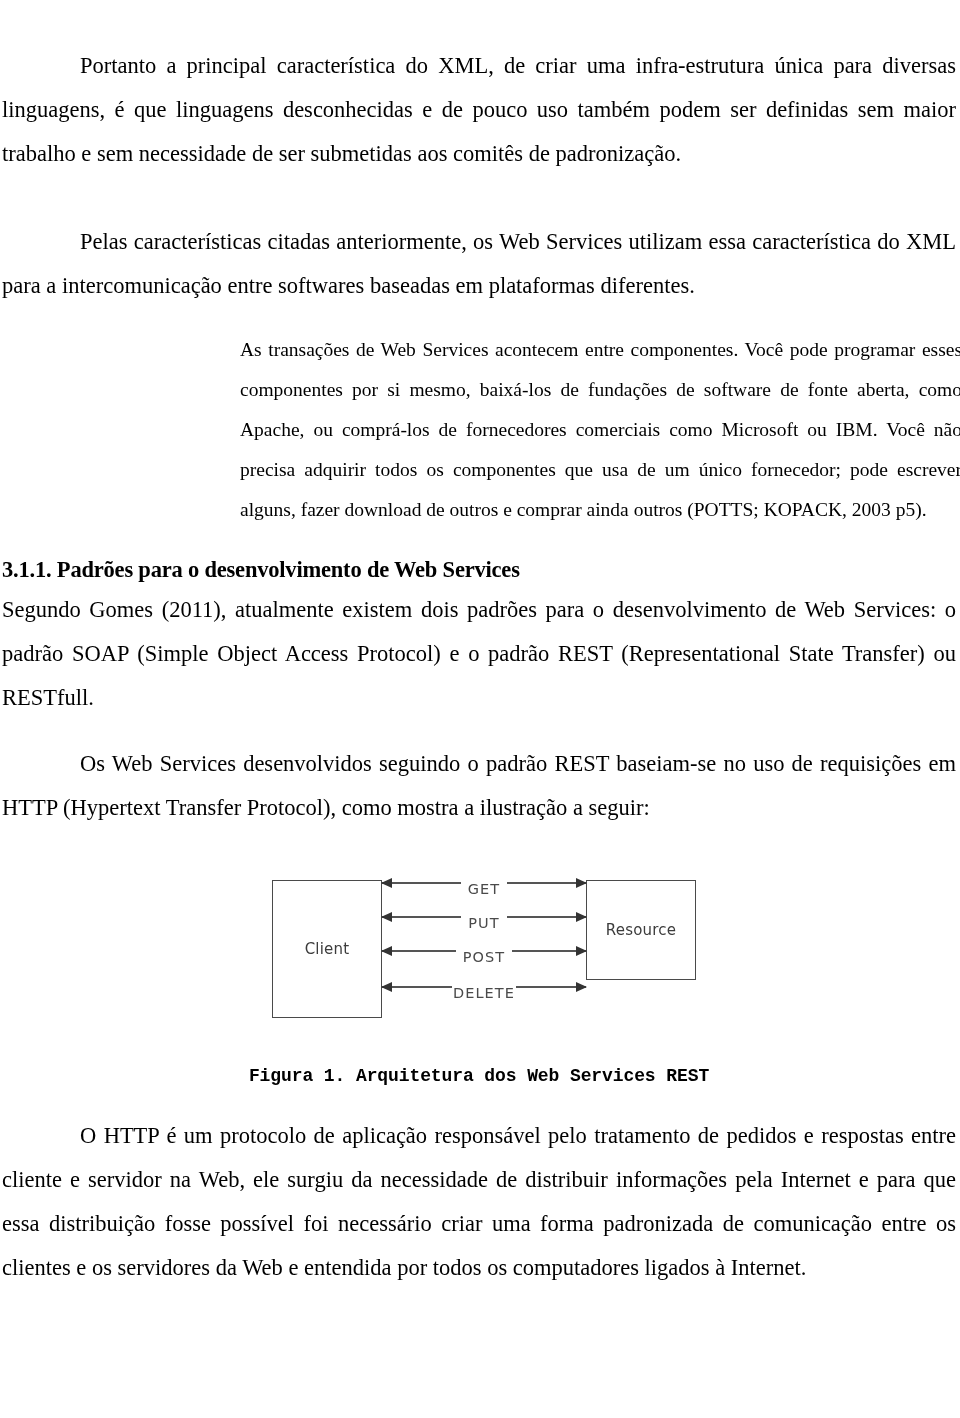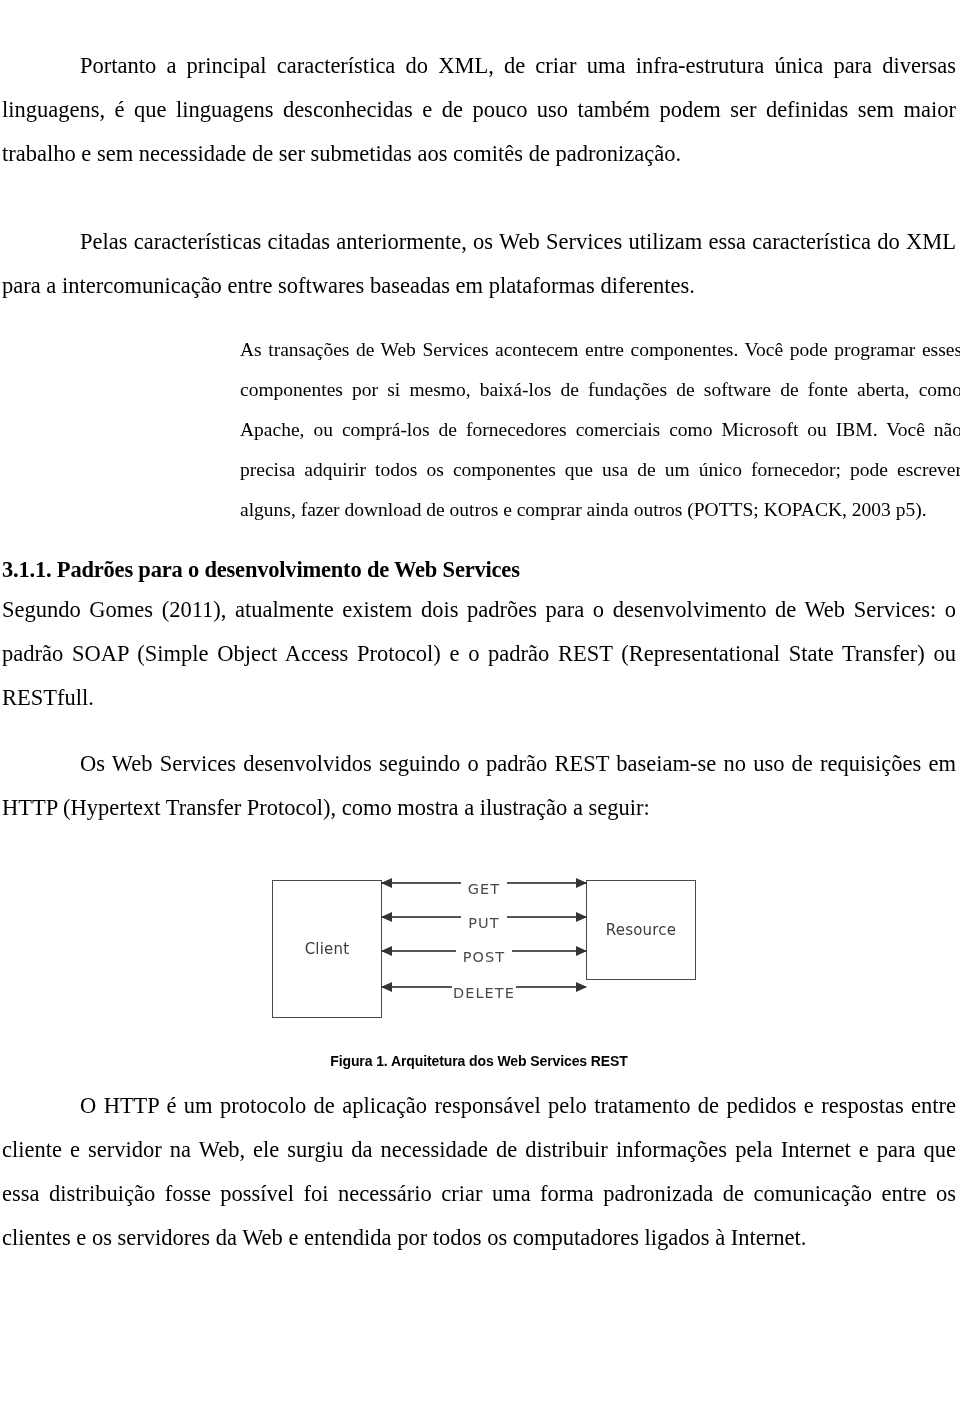--- a/index.html
+++ b/index.html
@@ -135,24 +135,24 @@
     right: -1px;
     top: -4px;
     width: 0;
     height: 0;
     border-top: 5px solid transparent;
     border-bottom: 5px solid transparent;
     border-left: 11px solid #333333;
   }
 
   .fig-caption {
-    margin: 0;
-    font-family: Liberation Sans, sans-serif;
+    margin: 15px;
+    font-family: Liberation Mono, monospace;
     font-weight: bold;
-    font-size: 14px;
+    font-size: 18px;
     line-height: 30px;
     text-align: center;
     color: #000000;
     letter-spacing: -0.1px;
   }
 </style>
 </head>
 <body>
 
 <div class="page">

